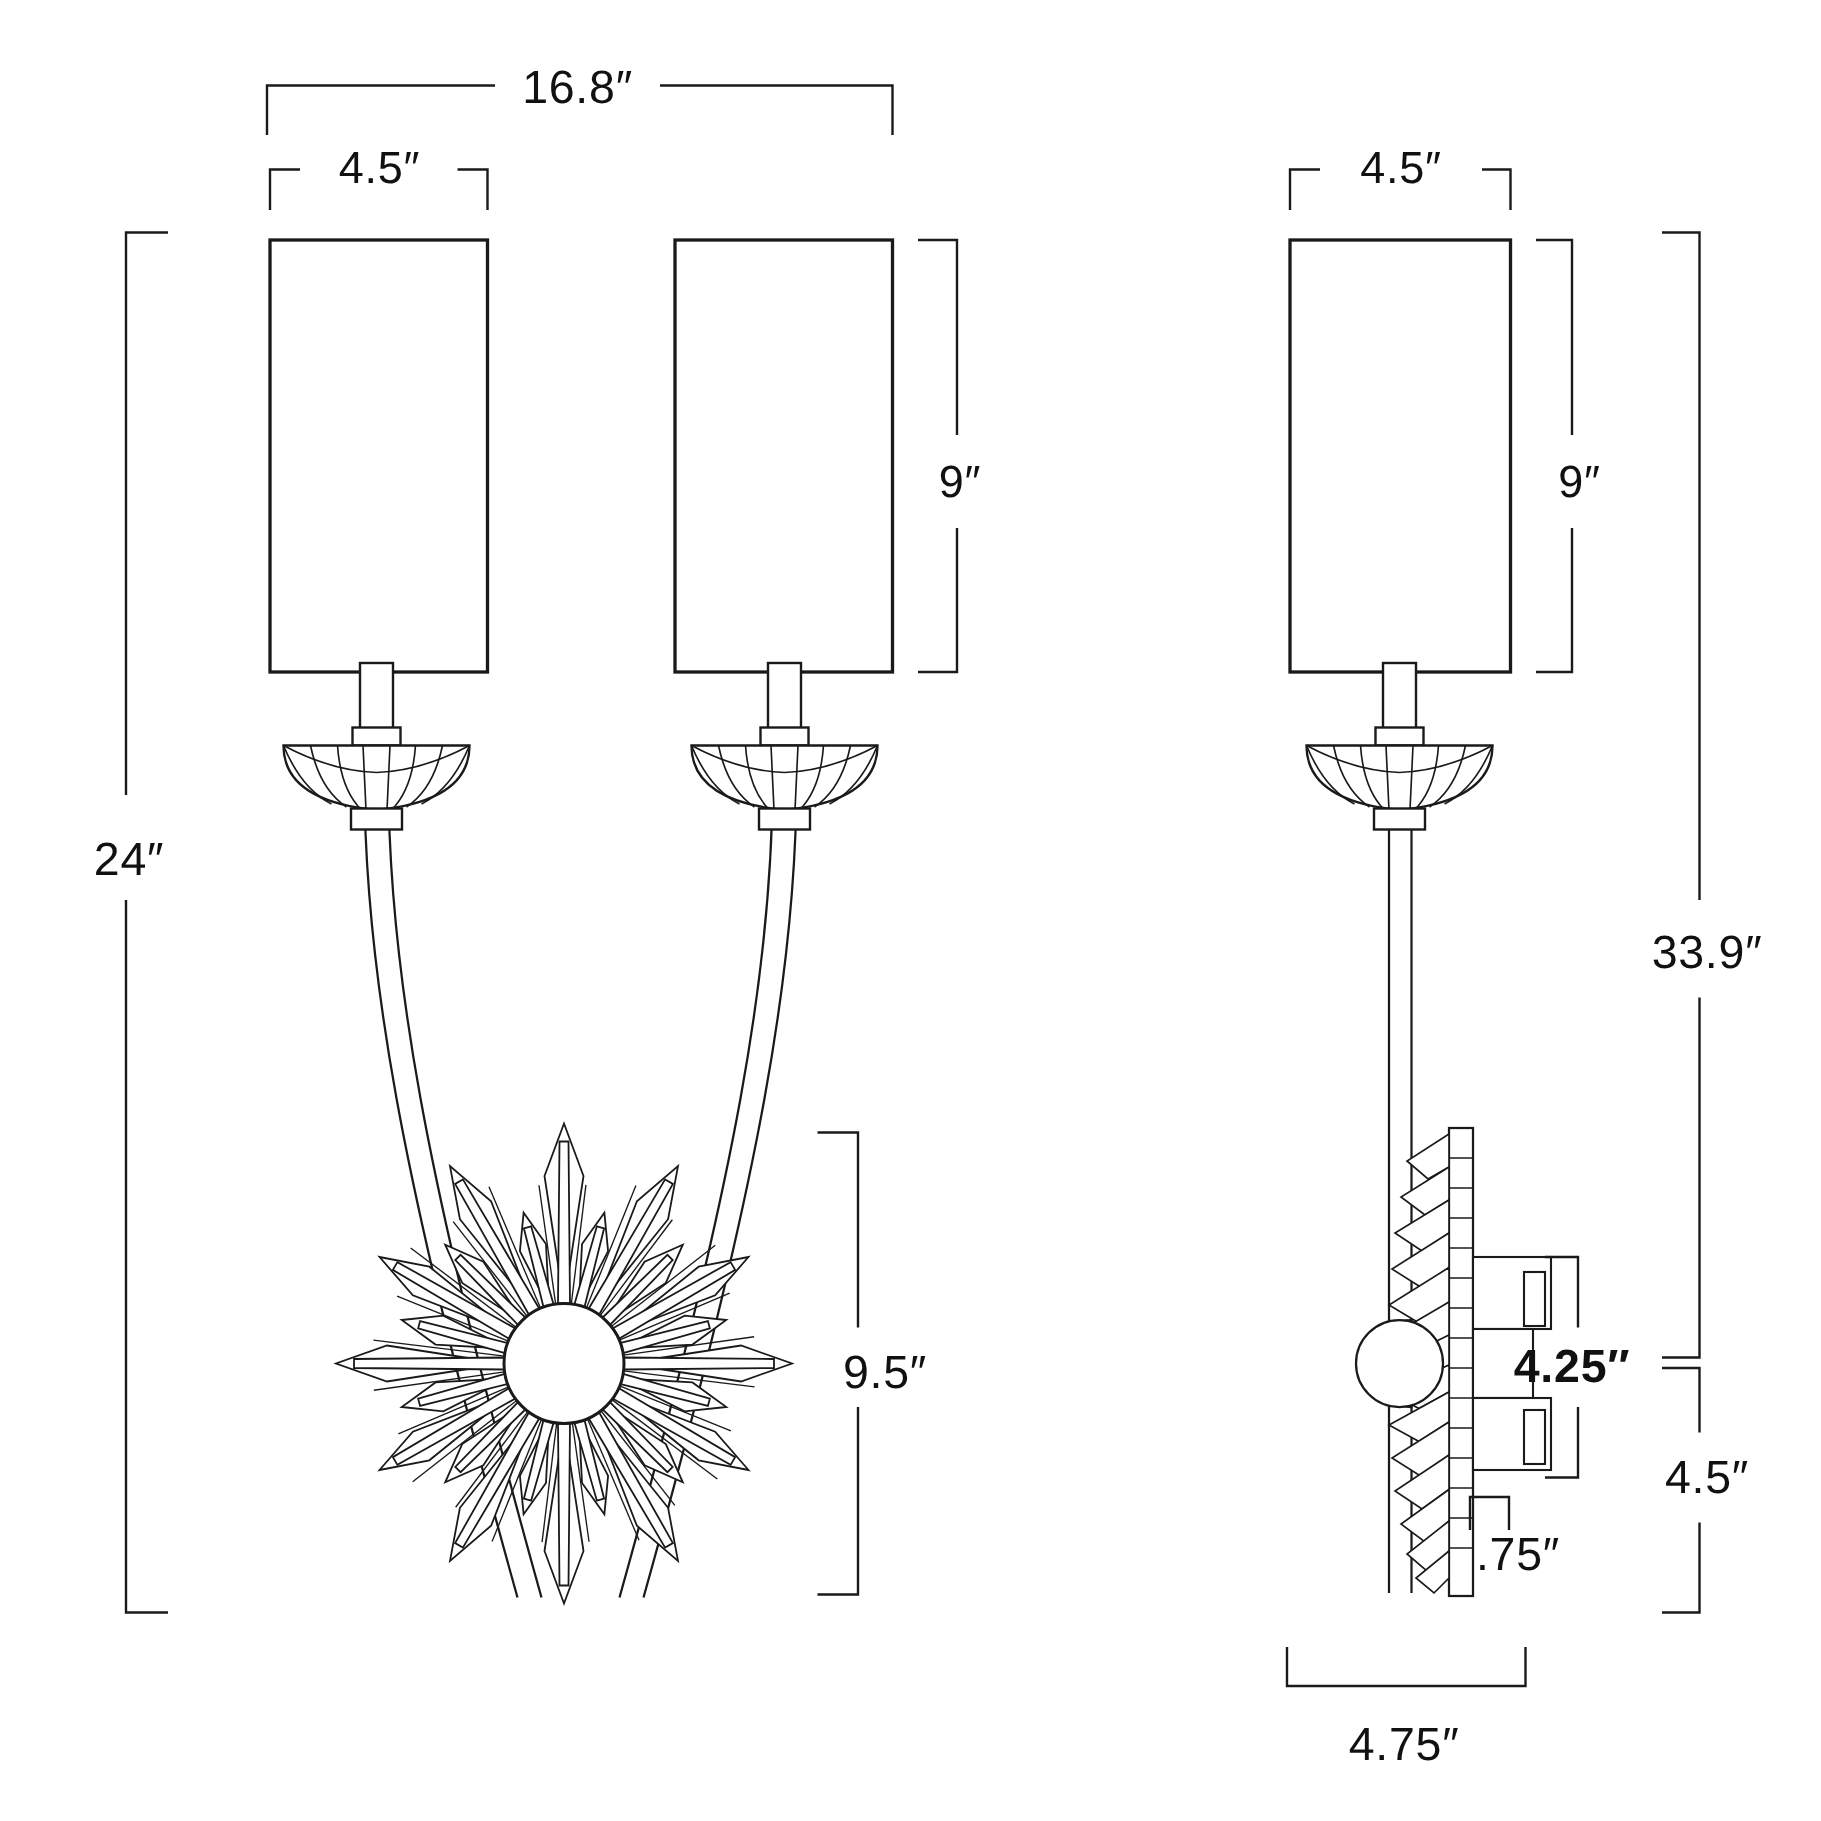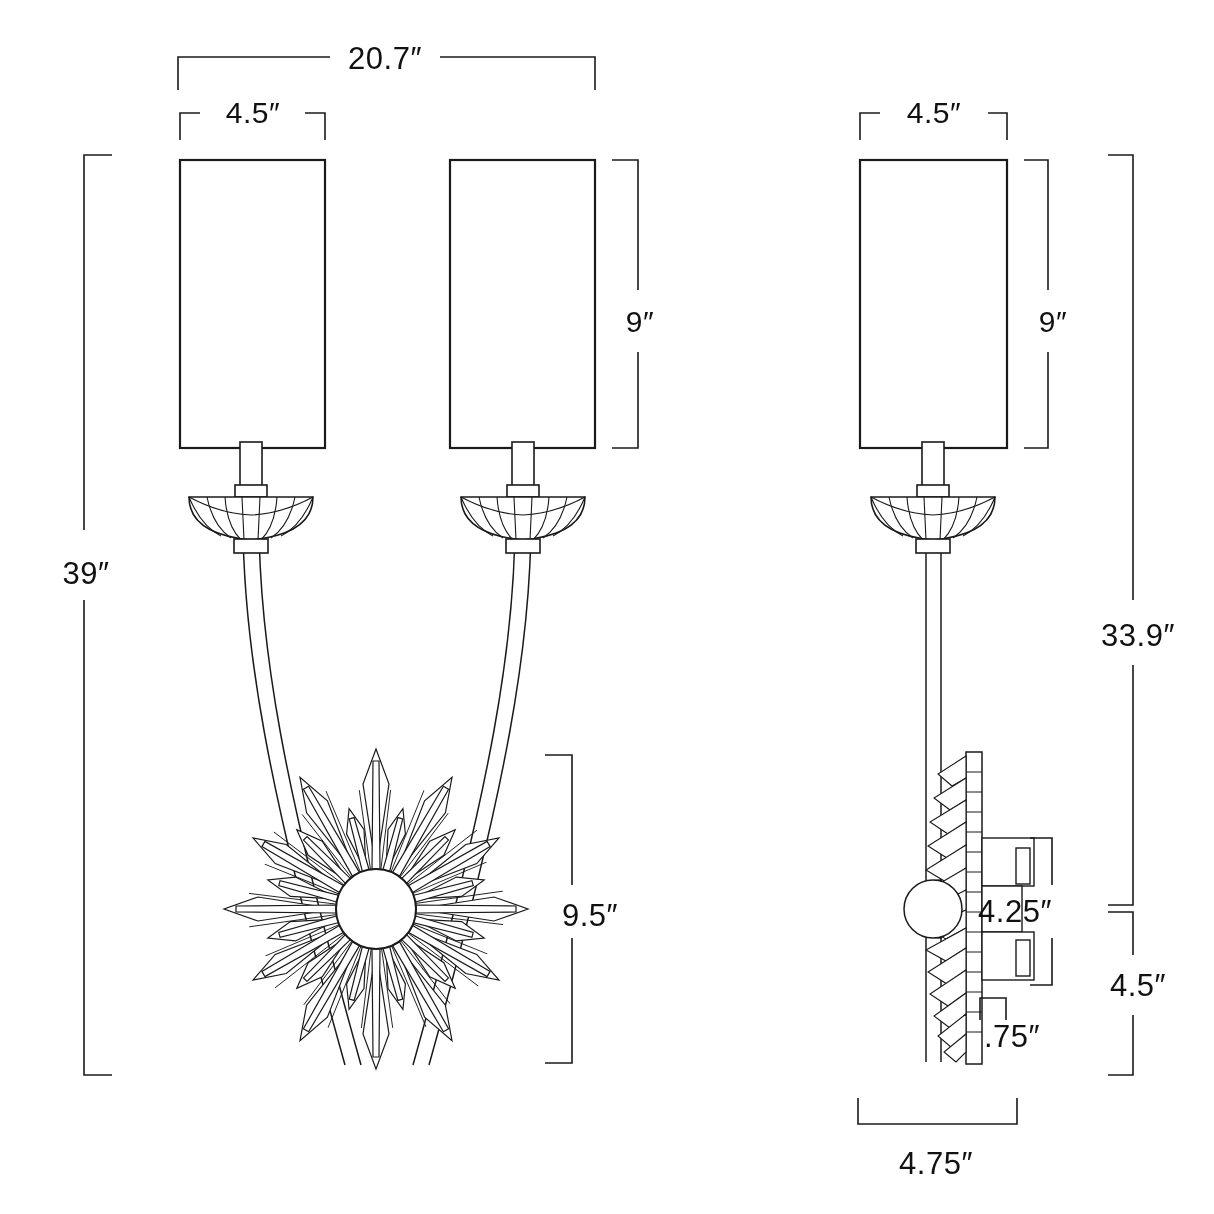--- a/index.html
+++ b/index.html
@@ -371,37 +371,37 @@
       <g>
         <path d="M 980 1020 L 980 998 L 1006 998 L 1006 1020"></path>
       </g>
 
       <g>
         <path d="M 858 1098 L 858 1124 L 1017 1124 L 1017 1098"></path>
       </g>
     </g>
   </svg>
 
-  <div class="dimlabel big ctr" style="left:385px;top:58px;">20.7″</div>
+  <div class="dimlabel big ctr" style="left:385px;top:58px;">16.8″</div>
 
   <div class="dimlabel ctr" style="left:253px;top:113px;">4.5″</div>
 
   <div class="dimlabel ctr" style="left:640px;top:322px;">9″</div>
 
-  <div class="dimlabel big ctr" style="left:86px;top:573px;">39″</div>
+  <div class="dimlabel big ctr" style="left:86px;top:573px;">24″</div>
 
   <div class="dimlabel big ctr" style="left:590px;top:915px;">9.5″</div>
 
   <div class="dimlabel ctr" style="left:934px;top:113px;">4.5″</div>
 
   <div class="dimlabel ctr" style="left:1053px;top:322px;">9″</div>
 
   <div class="dimlabel big ctr" style="left:1138px;top:635px;">33.9″</div>
 
   <div class="dimlabel big ctr" style="left:1138px;top:985px;">4.5″</div>
 
-  <div class="dimlabel big ctr" style="left:1015px;top:911px;">4.25″</div>
+  <div class="dimlabel big ctr" style="left:1048px;top:911px;font-weight:bold;">4.25″</div>
 
   <div class="dimlabel big ctr" style="left:1012px;top:1036px;">.75″</div>
 
   <div class="dimlabel big ctr" style="left:936px;top:1163px;text-align:right;">4.75″</div>
 
 </div>
 
 </body></html>

